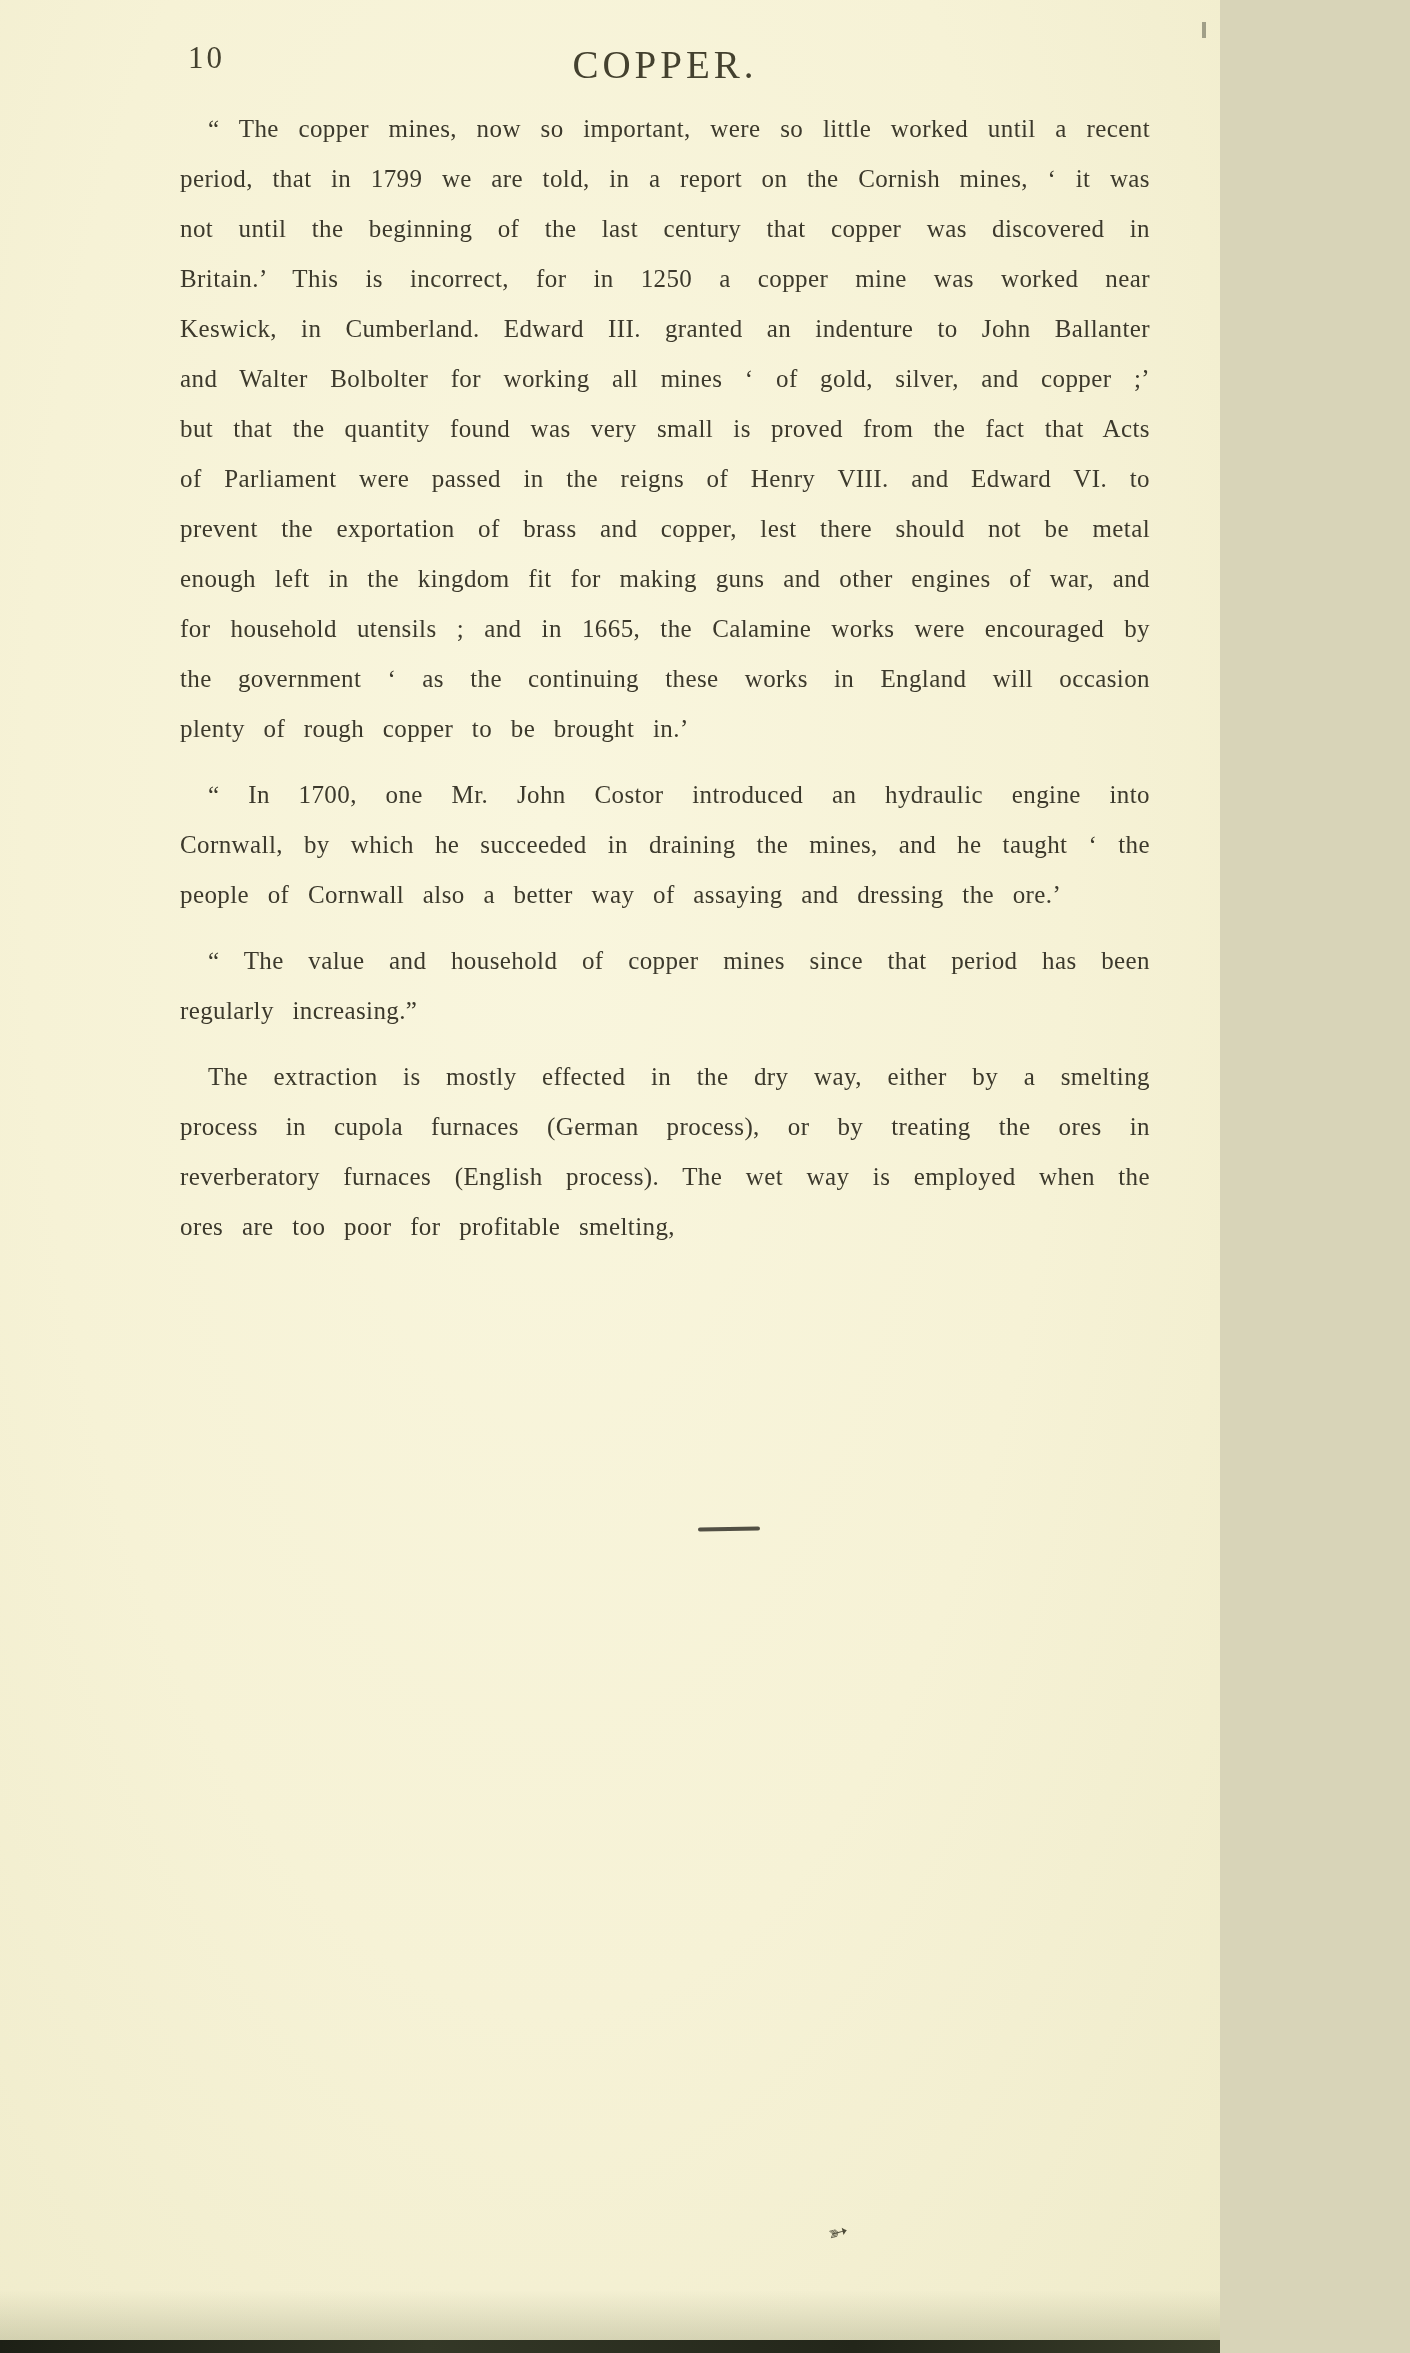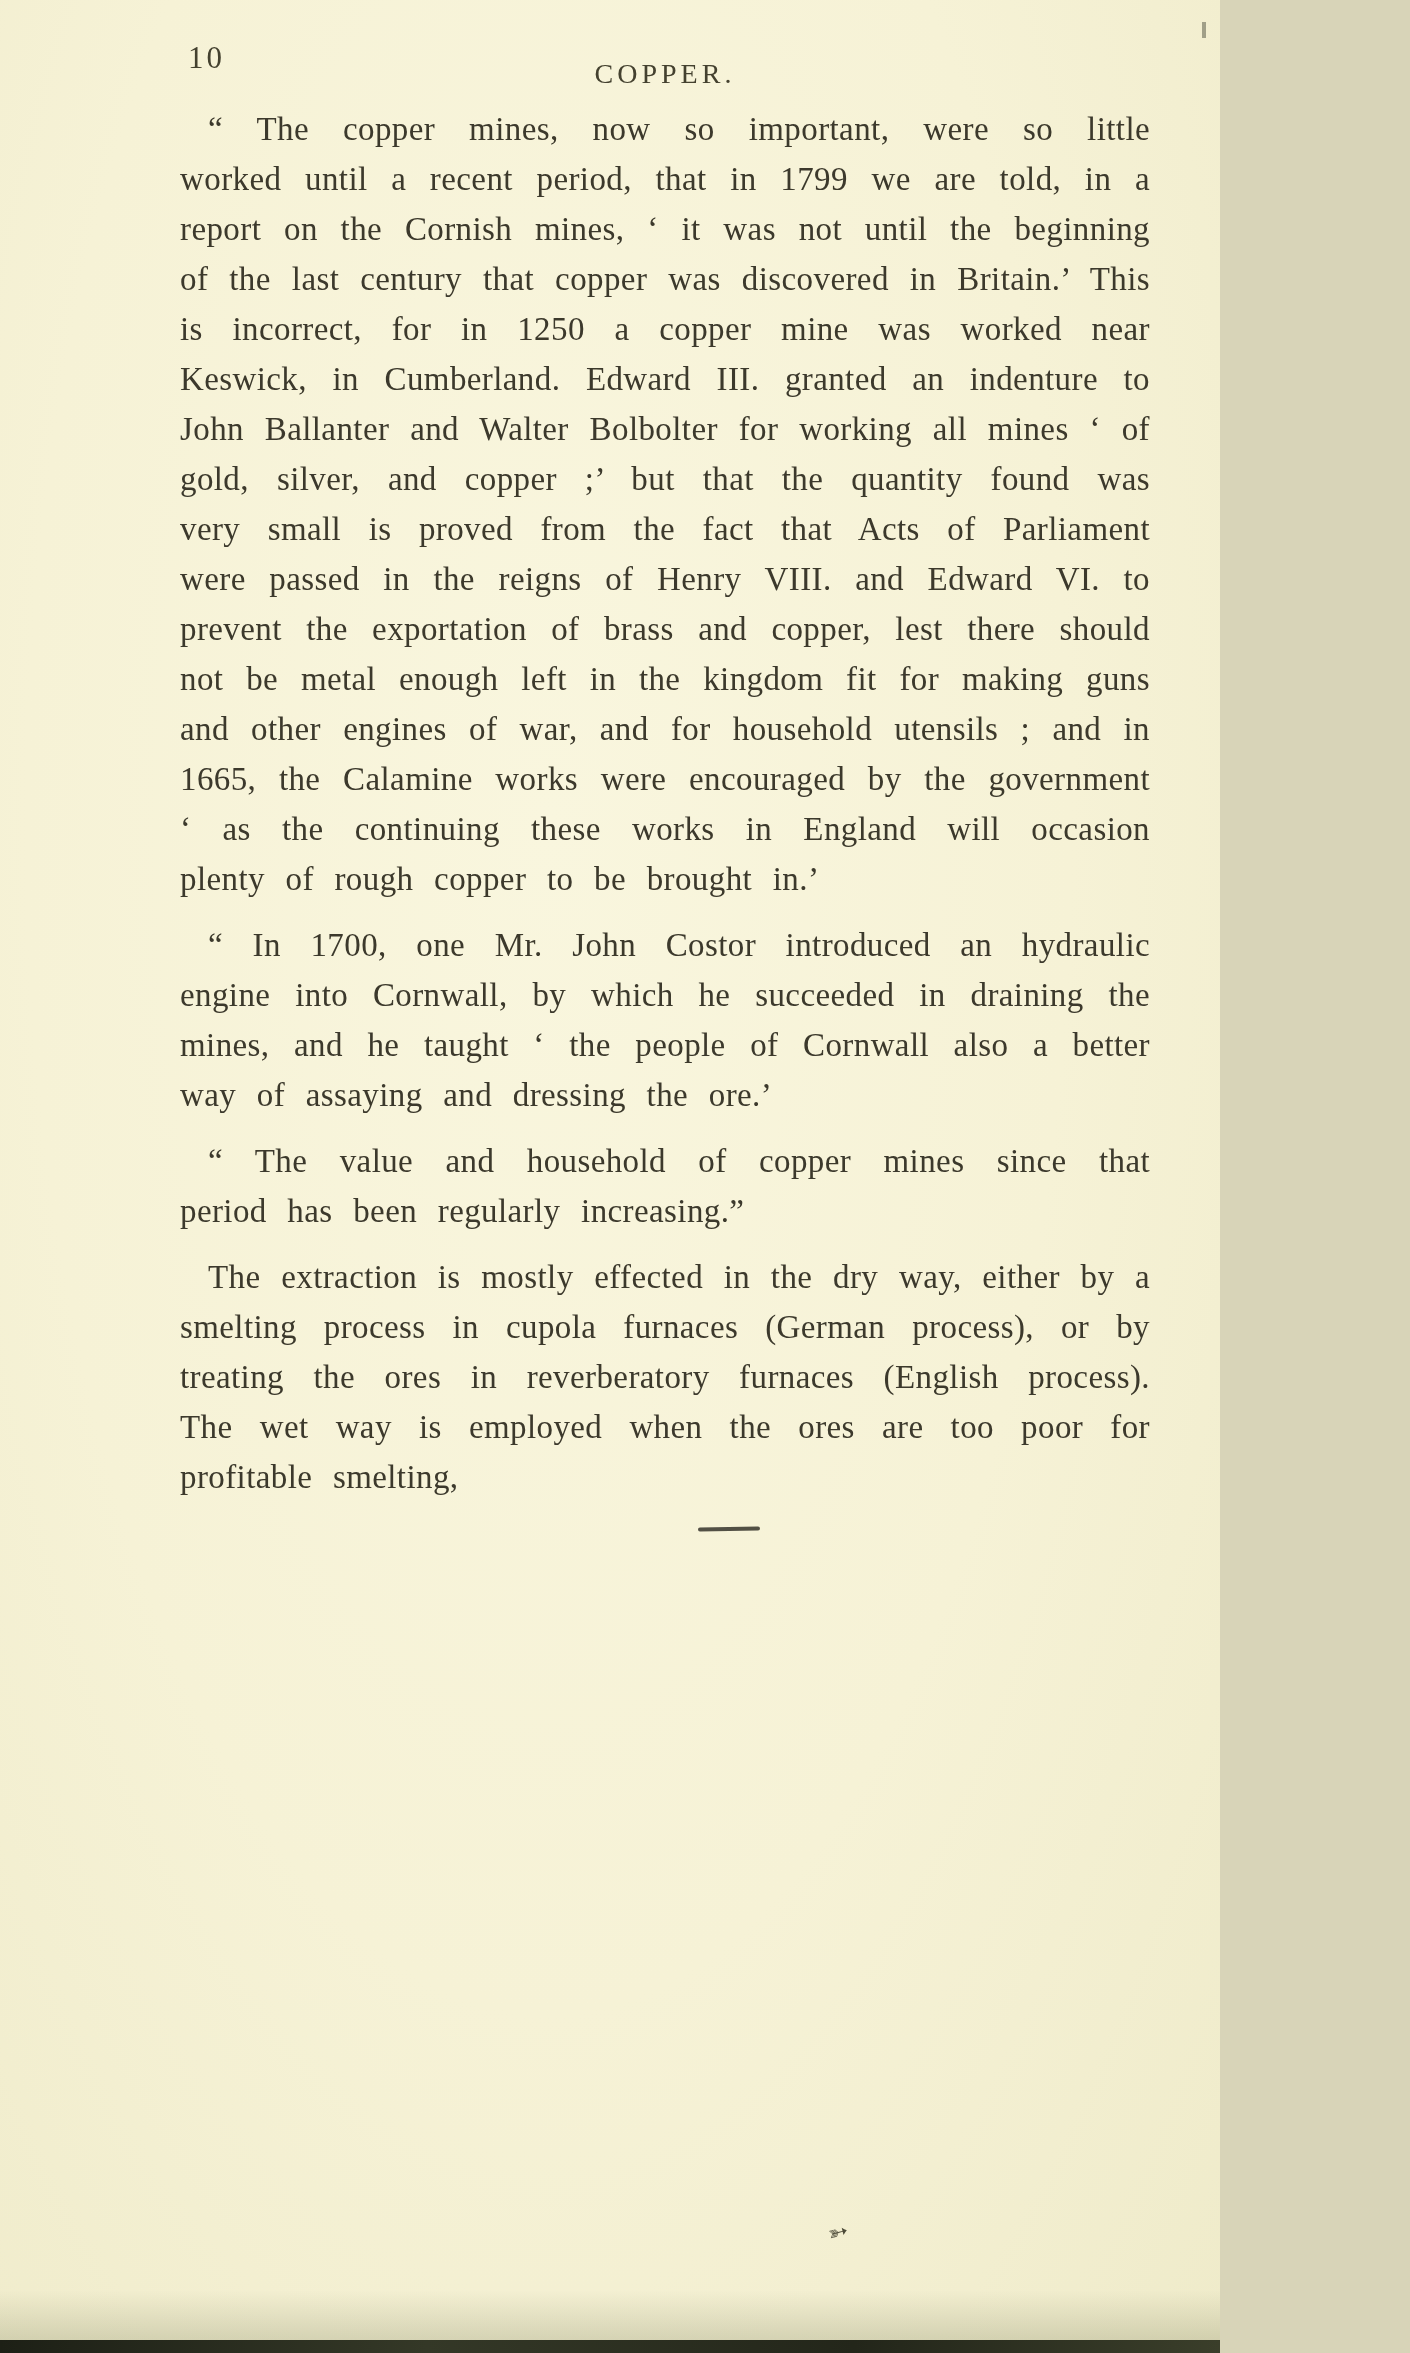--- a/index.html
+++ b/index.html
@@ -31,29 +31,29 @@
     left: 8px;
     top: 0;
     font-size: 31px;
     letter-spacing: 3px;
     color: #44412f;
   }
   .running-title {
     position: absolute;
     left: 0;
     right: 0;
-    top: 18px;
+    top: 2px;
     text-align: center;
-    font-size: 28px;
+    font-size: 39px;
     letter-spacing: 4px;
     color: #44412f;
   }
   .body-text p {
     margin: 0 0 16px 0;
-    font-size: 33px;
+    font-size: 25px;
     line-height: 50px;
     text-align: justify;
     text-indent: 28px;
     word-spacing: 12px;
     letter-spacing: 0.4px;
     color: #3c392c;
   }
   .body-text p .it { }
   .section-heading {
     margin: 54px 0 42px 0;

